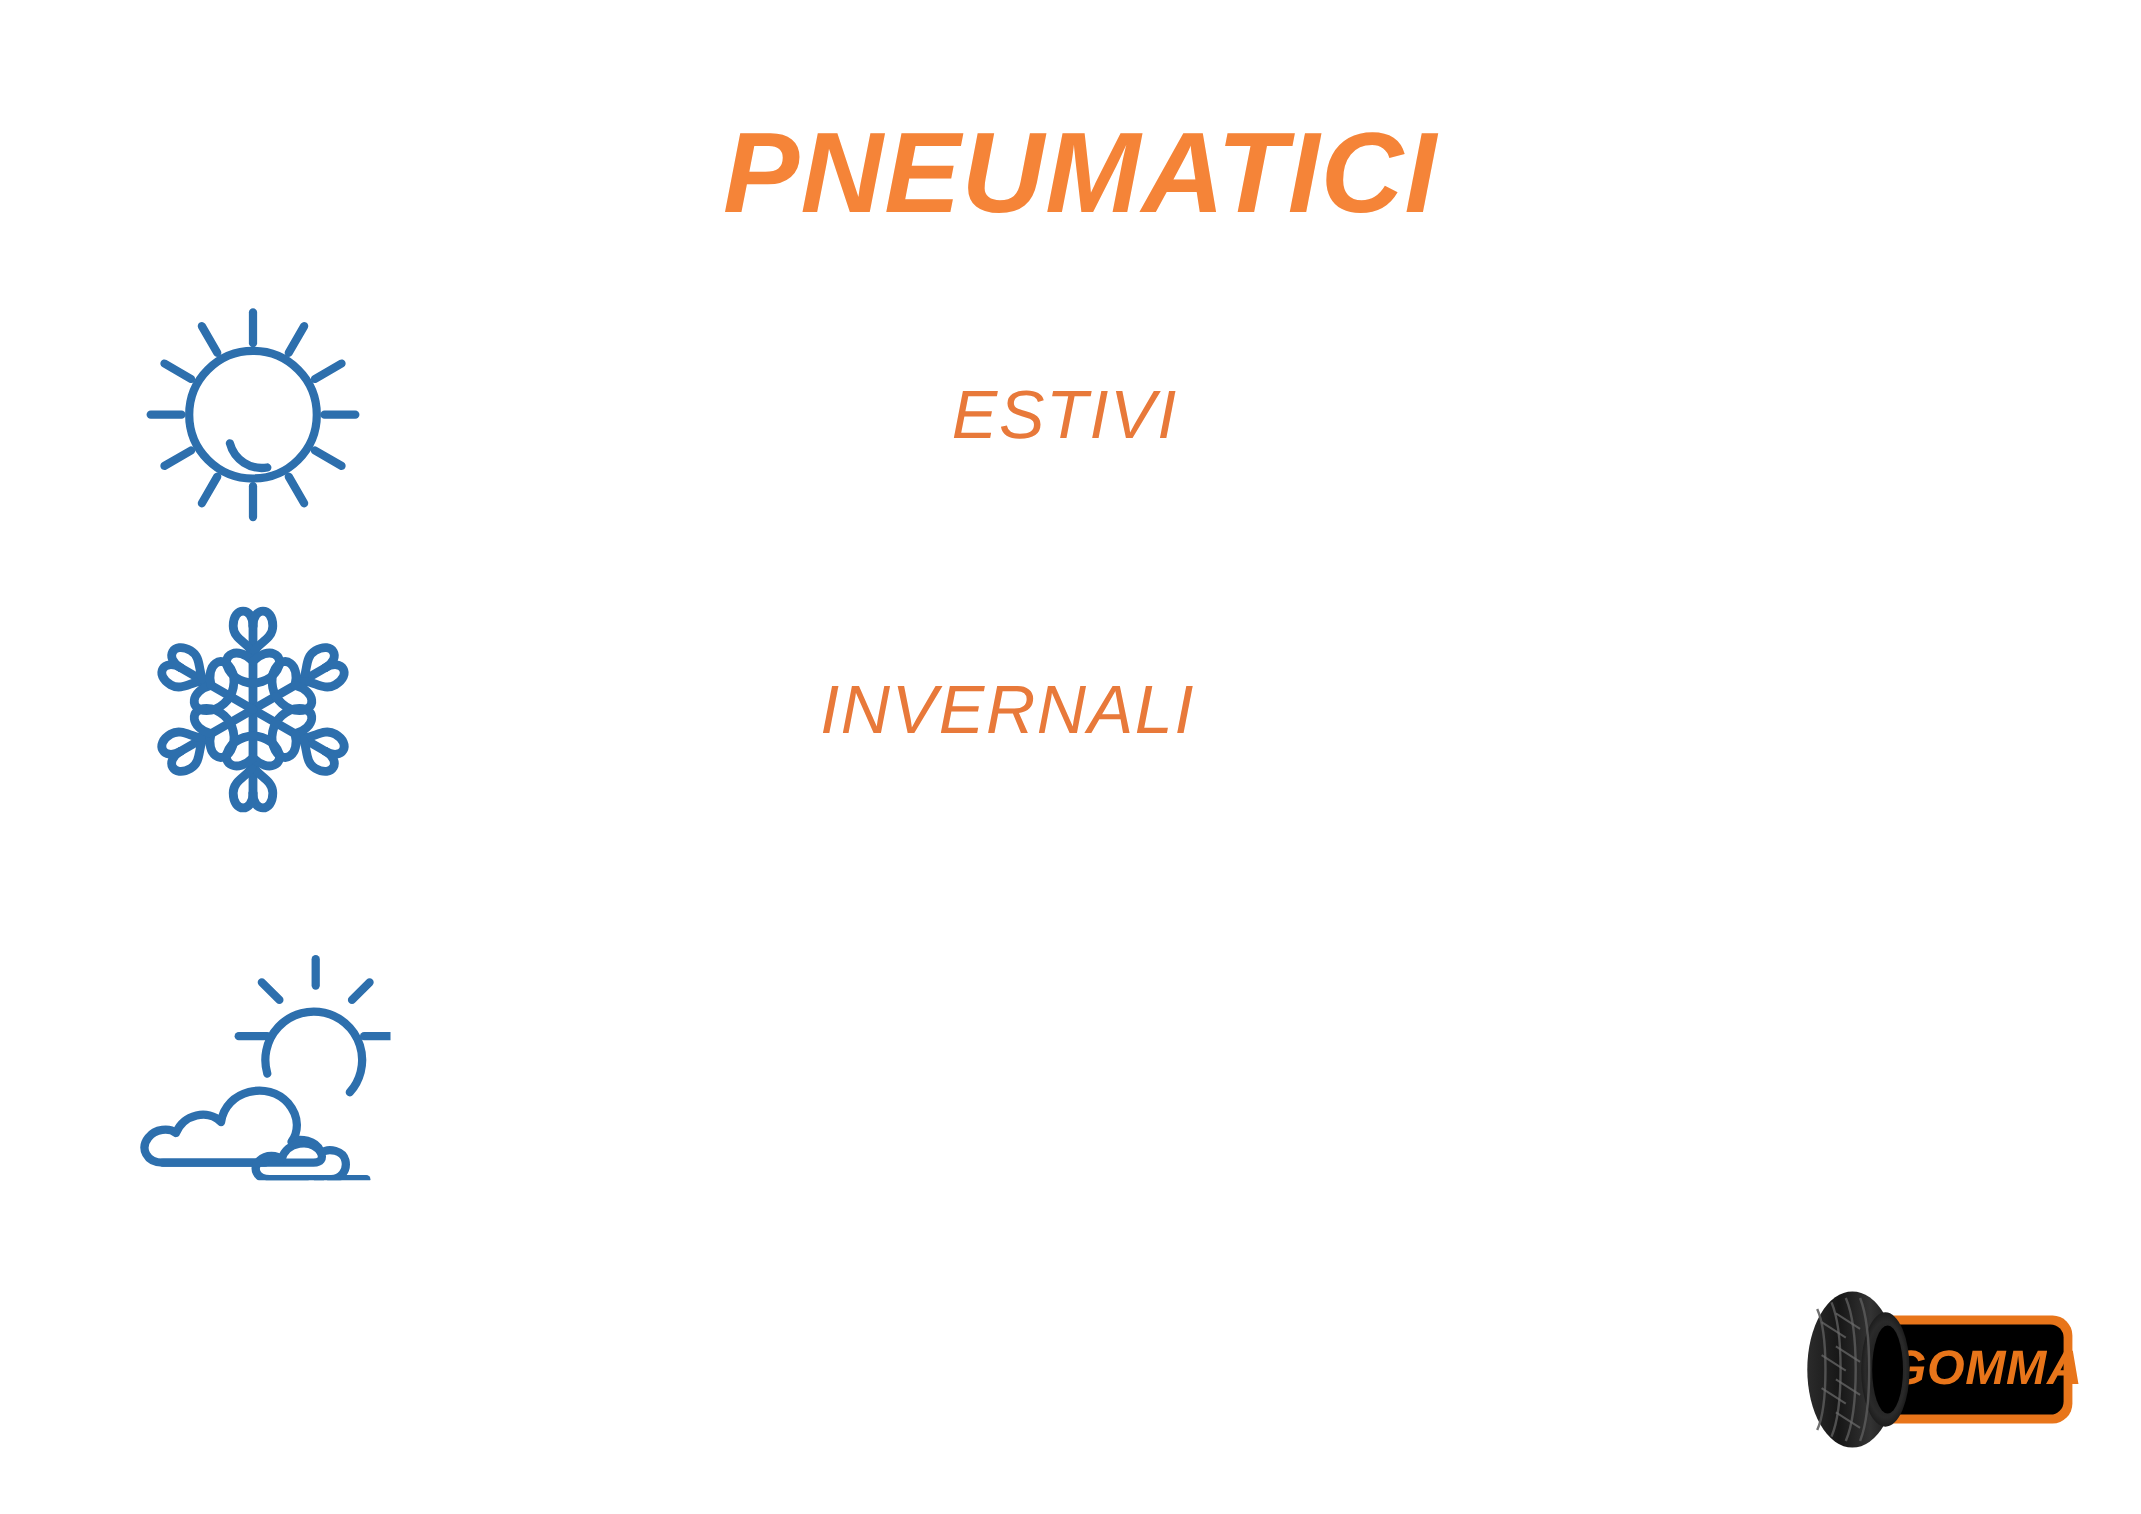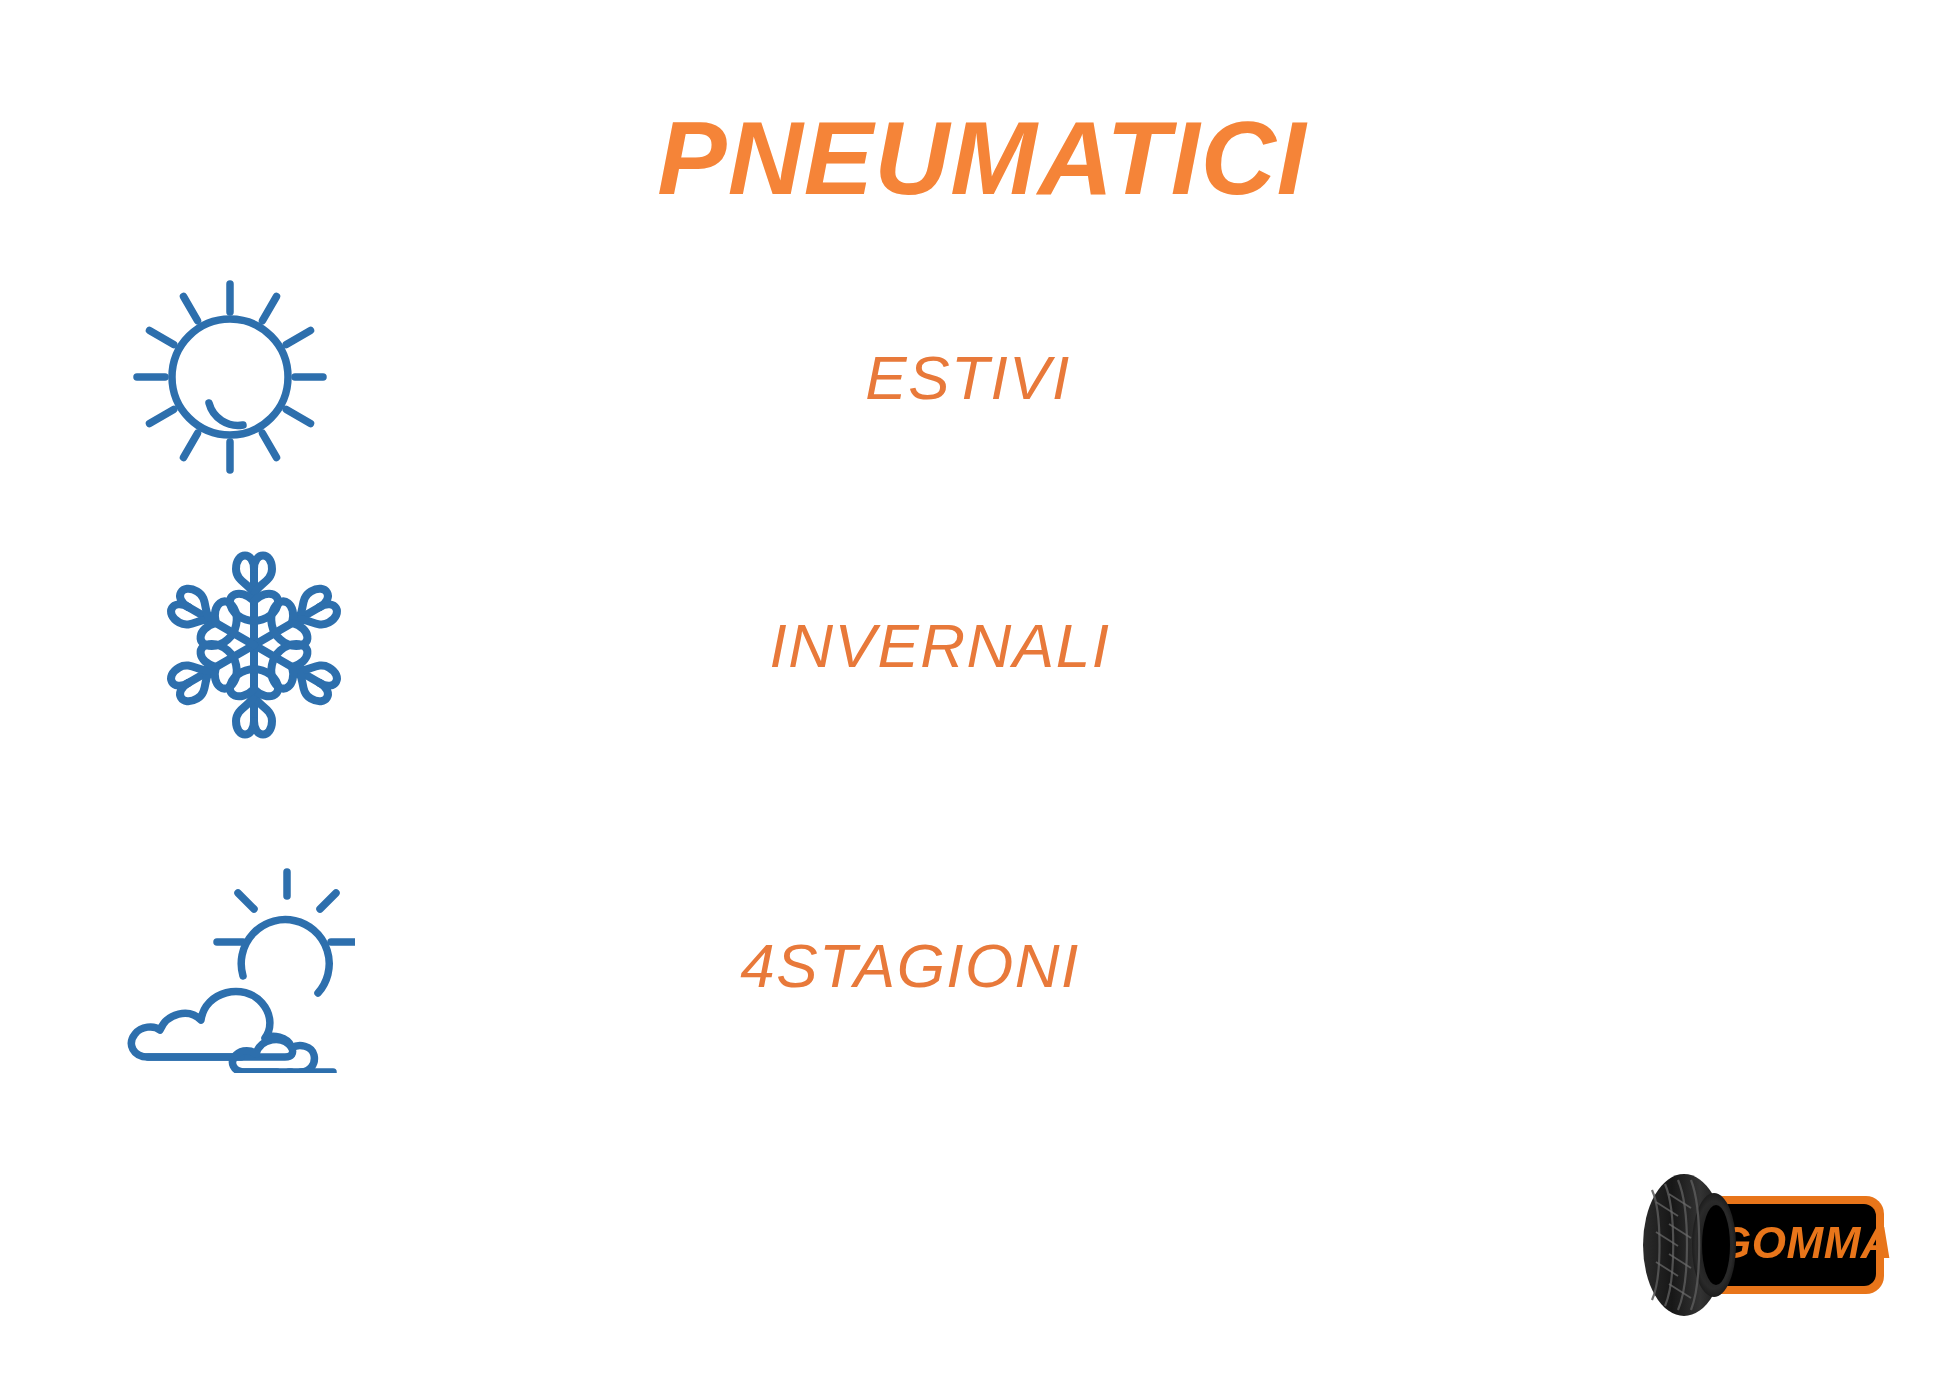--- a/index.html
+++ b/index.html
@@ -43,21 +43,21 @@
   
   .row {
     position: absolute;
     left: 0;
     width: 1300px;
     height: 230px;
     display: flex;
     align-items: center;
   }
   .row-1 { top: 262px; }
-  .row-2 { top: 530px; padding-left: 24px; }
+  .row-2 { top: 530px; }
   .row-3 { top: 820px; height: 290px; }
 
   .icon-cell {
     width: 460px;
     display: flex;
     align-items: center;
     justify-content: center;
     flex: 0 0 auto;
   }
   .icon-cell svg {
@@ -213,23 +213,20 @@
                  C 137 191, 147 192, 151 196
                  C 155 180, 178 176, 187 190
                  C 194 185, 207 188, 209 197
                  C 211 206, 205 214, 196 214
                  Z"></path>
 
         <line x1="140" y1="214" x2="172" y2="214"></line>
         <line x1="184" y1="214" x2="186" y2="214"></line>
         <line x1="196" y1="214" x2="228" y2="214"></line>
       </svg>
-    </div>
-    <div class="label-cell">
-      <span class="season-label">4STAGIONI</span>
     </div>
   </div>
 
   <div class="logo">
     <svg width="272" height="185" viewBox="0 0 272 185">
       <defs>
         <linearGradient id="tireTread" x1="0" y1="0" x2="1" y2="0">
           <stop offset="0%" stop-color="#2b2b2b"></stop>
           <stop offset="35%" stop-color="#171717"></stop>
           <stop offset="70%" stop-color="#333333"></stop>

